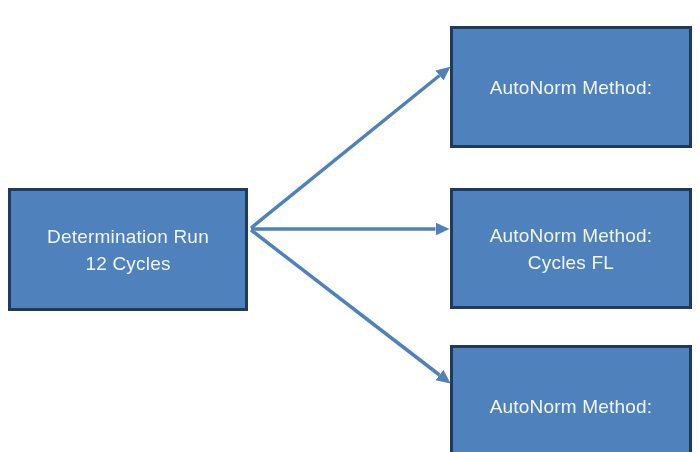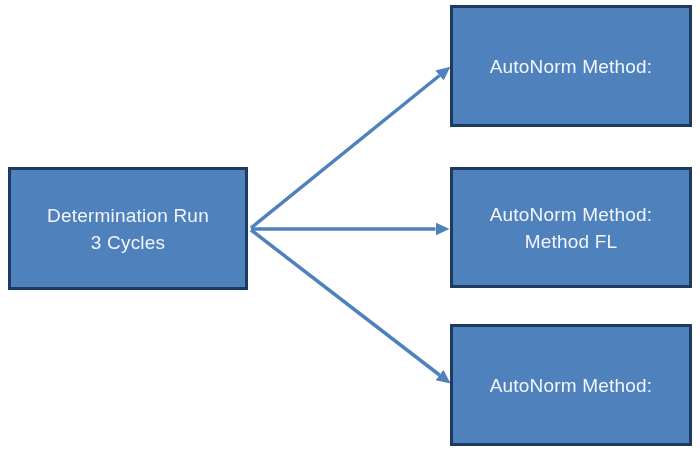--- a/index.html
+++ b/index.html
@@ -25,20 +25,21 @@
     border: 3px solid var(--box-border);
     color: var(--text);
     display: flex;
     flex-direction: column;
     align-items: center;
     justify-content: center;
     text-align: center;
     font-size: 19px;
     line-height: 27px;
     letter-spacing: 0.2px;
+    margin-top: 21px;
   }
   .node--source { left: 8px;   top: 167px; width: 240px; height: 123px; }
   .node--t1     { left: 450px; top: 5px;   width: 242px; height: 122px; }
   .node--t2     { left: 450px; top: 167px; width: 242px; height: 121px; }
   .node--t3     { left: 450px; top: 324px; width: 242px; height: 122px; }
   .edges {
     position: absolute;
     left: 0; top: 0;
     width: 700px; height: 452px;
     pointer-events: none;
@@ -57,29 +58,29 @@
         <path class="arrowhead-shape" d="M0,0 L14,6.5 L0,13 Z"></path>
       </marker>
     </defs>
     <line class="edge" x1="251" y1="228" x2="439.5" y2="75.5" marker-end="url(#arrowhead)"></line>
     <line class="edge" x1="251" y1="229" x2="435.5" y2="229" marker-end="url(#arrowhead)"></line>
     <line class="edge" x1="251" y1="230" x2="439.5" y2="375" marker-end="url(#arrowhead)"></line>
   </svg>
 
   <div class="node node--source">
     <div>Determination Run</div>
-    <div>3 Cycles</div>
+    <div>12 Cycles</div>
   </div>
 
   <div class="node node--t1">
     <div>AutoNorm Method:</div>
   </div>
 
   <div class="node node--t2">
     <div>AutoNorm Method:</div>
-    <div>Method FL</div>
+    <div>Cycles FL</div>
   </div>
 
   <div class="node node--t3">
     <div>AutoNorm Method:</div>
   </div>
 
 </div>
 
 </body></html>

